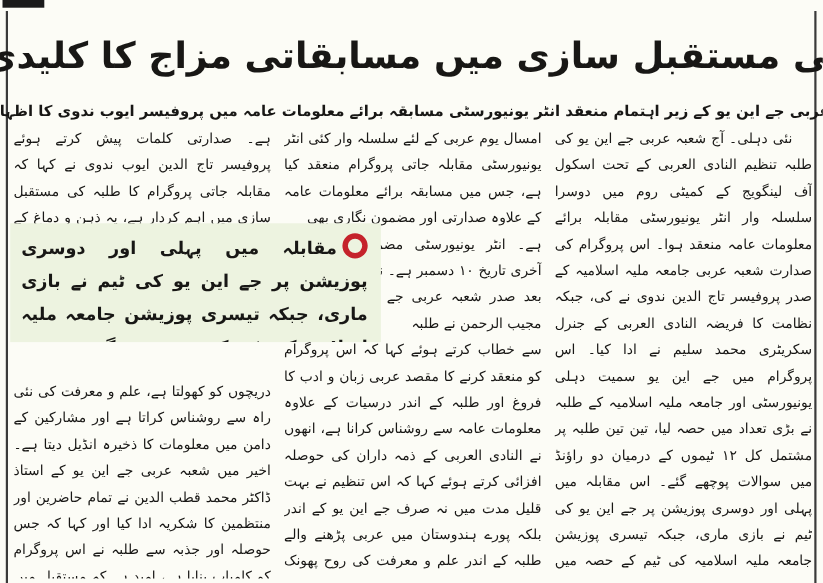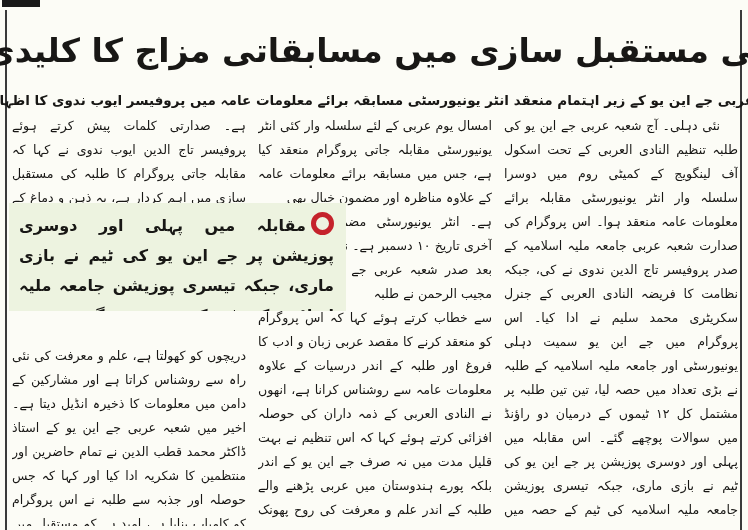--- a/index.html
+++ b/index.html
@@ -87,21 +87,21 @@
   <h2 class="subheadline">شعبہ عربی جے این یو کے زیر اہتمام منعقد انٹر یونیورسٹی مسابقہ برائے معلومات عامہ میں پروفیسر ایوب ندوی کا اظہار خیال</h2>
 
   <div class="columns">
 
     <div class="col">
       <p class="indent">نئی دہلی۔ آج شعبہ عربی جے این یو کی طلبہ تنظیم النادی العربی کے تحت اسکول آف لینگویج کے کمیٹی روم میں دوسرا سلسلہ وار انٹر یونیورسٹی مقابلہ برائے معلومات عامہ منعقد ہوا۔ اس پروگرام کی صدارت شعبہ عربی جامعہ ملیہ اسلامیہ کے صدر پروفیسر تاج الدین ندوی نے کی، جبکہ نظامت کا فریضہ النادی العربی کے جنرل سکریٹری محمد سلیم نے ادا کیا۔ اس پروگرام میں جے این یو سمیت دہلی یونیورسٹی اور جامعہ ملیہ اسلامیہ کے طلبہ نے بڑی تعداد میں حصہ لیا، تین تین طلبہ پر مشتمل کل ۱۲ ٹیموں کے درمیان دو راؤنڈ میں سوالات پوچھے گئے۔ اس مقابلہ میں پہلی اور دوسری پوزیشن پر جے این یو کی ٹیم نے بازی ماری، جبکہ تیسری پوزیشن جامعہ ملیہ اسلامیہ کی ٹیم کے حصہ میں گئی، انعامات کی تقسیم ۱۸ دسمبر کو یوم عربی کے موقعہ سے ہوگی۔</p>
 
     </div>
 
     <div class="col">
-      <p class="cont">امسال یوم عربی کے لئے سلسلہ وار کئی انٹر یونیورسٹی مقابلہ جاتی پروگرام منعقد کیا ہے، جس میں مسابقہ برائے معلومات عامہ کے علاوہ مناظرہ اور مضمون خیال بھی</p>
+      <p class="cont">امسال یوم عربی کے لئے سلسلہ وار کئی انٹر یونیورسٹی مقابلہ جاتی پروگرام منعقد کیا ہے، جس میں مسابقہ برائے معلومات عامہ کے علاوہ صدارتی اور مضمون نگاری بھی</p>
       <p class="cont narrow">ہے۔ انٹر یونیورسٹی مضمون نگاری کی آخری تاریخ ۱۰ دسمبر ہے۔ نتائج کے اعلان کے بعد صدر شعبہ عربی جے این یو پروفیسر مجیب الرحمن نے طلبہ</p>
       <p class="cont">سے خطاب کرتے ہوئے کہا کہ اس پروگرام کو منعقد کرنے کا مقصد عربی زبان و ادب کا فروغ اور طلبہ کے اندر درسیات کے علاوہ معلومات عامہ سے روشناس کرانا ہے، انھوں نے النادی العربی کے ذمہ داران کی حوصلہ افزائی کرتے ہوئے کہا کہ اس تنظیم نے بہت قلیل مدت میں نہ صرف جے این یو کے اندر بلکہ پورے ہندوستان میں عربی پڑھنے والے طلبہ کے اندر علم و معرفت کی روح پھونک دی ہے اور سیکھنے سکھانے کا نیا جذبہ پیدا کیا</p>
     </div>
 
     <div class="col">
       <p class="cont">ہے۔ صدارتی کلمات پیش کرتے ہوئے پروفیسر تاج الدین ایوب ندوی نے کہا کہ مقابلہ جاتی پروگرام کا طلبہ کی مستقبل سازی میں اہم کردار ہے، یہ ذہن و دماغ کے بند</p>
       <div class="box-spacer"></div>
       <p class="cont">دریچوں کو کھولتا ہے، علم و معرفت کی نئی راہ سے روشناس کراتا ہے اور مشارکین کے دامن میں معلومات کا ذخیرہ انڈیل دیتا ہے۔ اخیر میں شعبہ عربی جے این یو کے استاذ ڈاکٹر محمد قطب الدین نے تمام حاضرین اور منتظمین کا شکریہ ادا کیا اور کہا کہ جس حوصلہ اور جذبہ سے طلبہ نے اس پروگرام کو کامیاب بنایا ہے، امید ہے کہ مستقبل میں ہونے والے پروگرام کو بھی کامیاب بنائیں گے اور نئی امنگ کے ساتھ شرکت کریں گے۔</p>
     </div>
 

